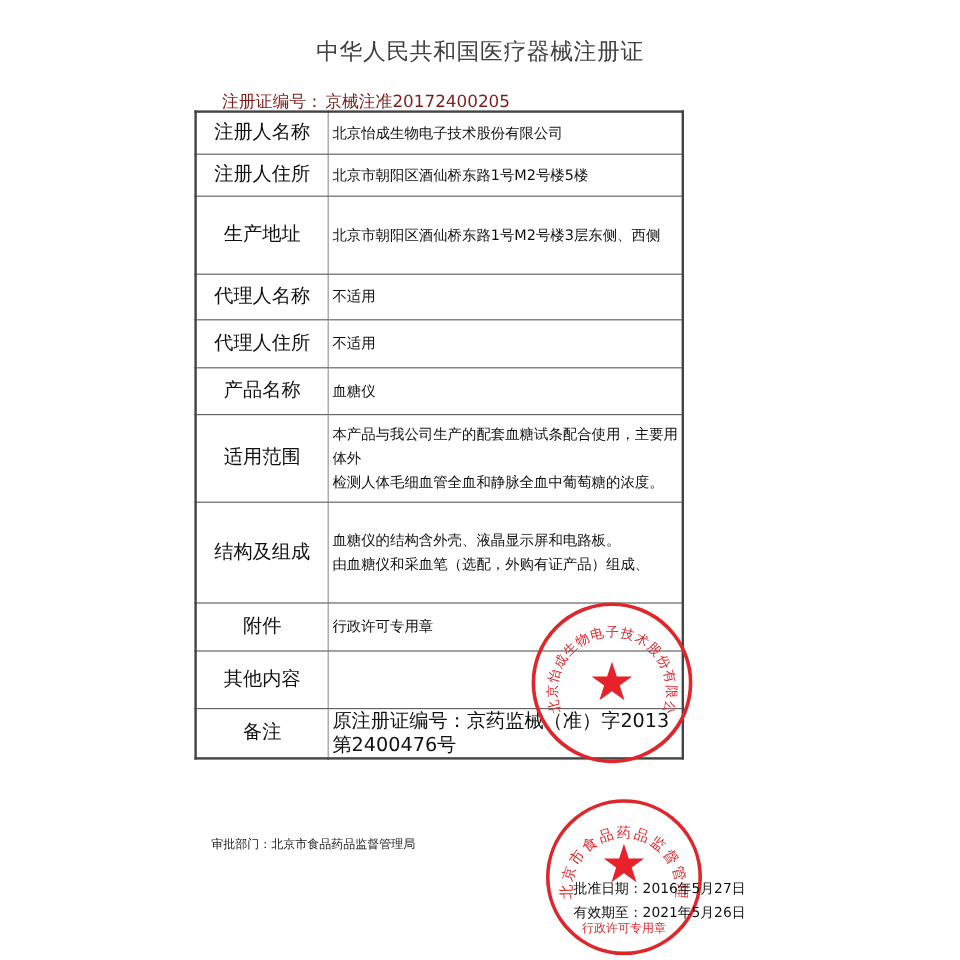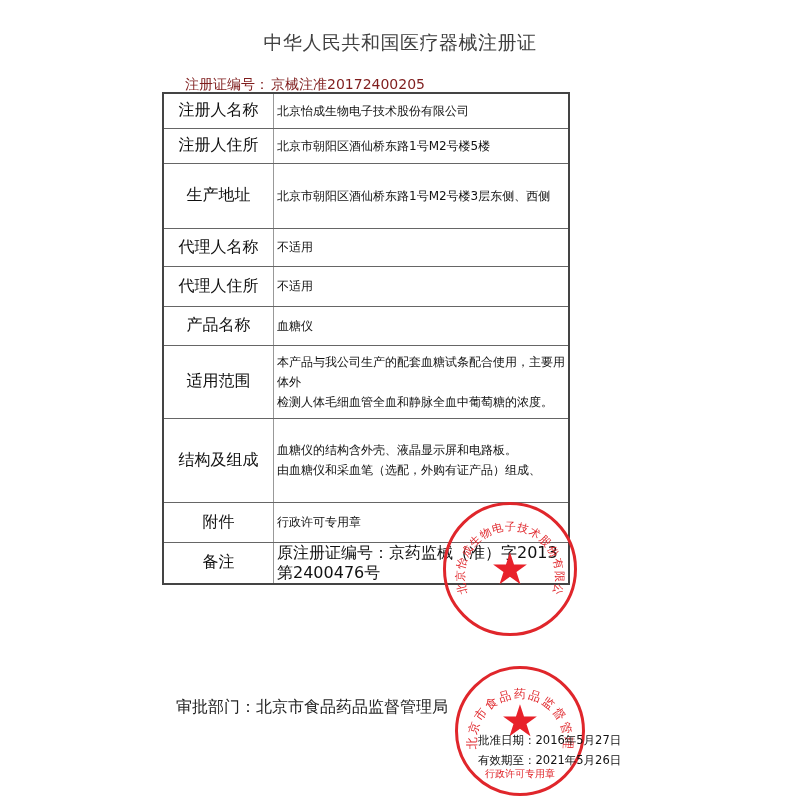--- a/index.html
+++ b/index.html
@@ -8,21 +8,21 @@
   .title { position:absolute; top:30px; left:0; width:800px; text-align:center;
            font-size:19px; letter-spacing:0.5px; color:#404040; }
   .regno { position:absolute; top:76px; left:185px; font-size:14px; color:#7f1d1d; }
   .regno .lbl { margin-right:2px; }
   table.cert { position:absolute; left:162px; top:92px; width:408px;
                border-collapse:collapse; border:2px solid #444; table-layout:fixed; }
   table.cert td { border:1px solid #666; padding:0; vertical-align:middle; }
   table.cert td.k { width:109px; text-align:center; font-size:16px; color:#111;
                     border-right:1px solid #999; }
   table.cert td.v { padding-left:3px; font-size:12px; color:#111; line-height:20px; }
-  .footer-dept { position:absolute; top:697px; left:176px; font-size:16px; color:#222; }
+  .footer-dept { position:absolute; top:697px; left:176px; font-size:10px; color:#222; }
   .dates { position:absolute; left:552px; font-size:11.5px; color:#111;text-align:right; }
   .stamp { position:absolute; border-radius:50%; border:3px solid #e0262b;
            box-sizing:border-box; }
   .stamp .star { position:absolute; left:50%; top:50%; transform:translate(-50%,-50%);
                  color:#e8212a; font-size:44px; line-height:1; }
   .stamp svg { position:absolute; left:0; top:0; }
 </style>
 </head>
 <body>
 
@@ -69,20 +69,24 @@
         <td class="k">结构及组成</td>
         <td class="v">
           <div>血糖仪的结构含外壳、液晶显示屏和电路板。</div>
           <div>由血糖仪和采血笔（选配，外购有证产品）组成、</div>
         </td>
       </tr>
     <tr style="height:40px">
         <td class="k">附件</td>
         <td class="v">行政许可专用章</td>
       </tr>
+    <tr style="height:48px">
+        <td class="k">其他内容</td>
+        <td class="v"></td>
+      </tr>
     <tr style="height:39px">
         <td class="k">备注</td>
         <td class="v" style="font-size:16px">原注册证编号：京药监械（准）字2013第2400476号</td>
       </tr>
   </tbody>
 </table>
 
 <div class="footer-dept">
   <span>审批部门：</span><span>北京市食品药品监督管理局</span>
 </div>

